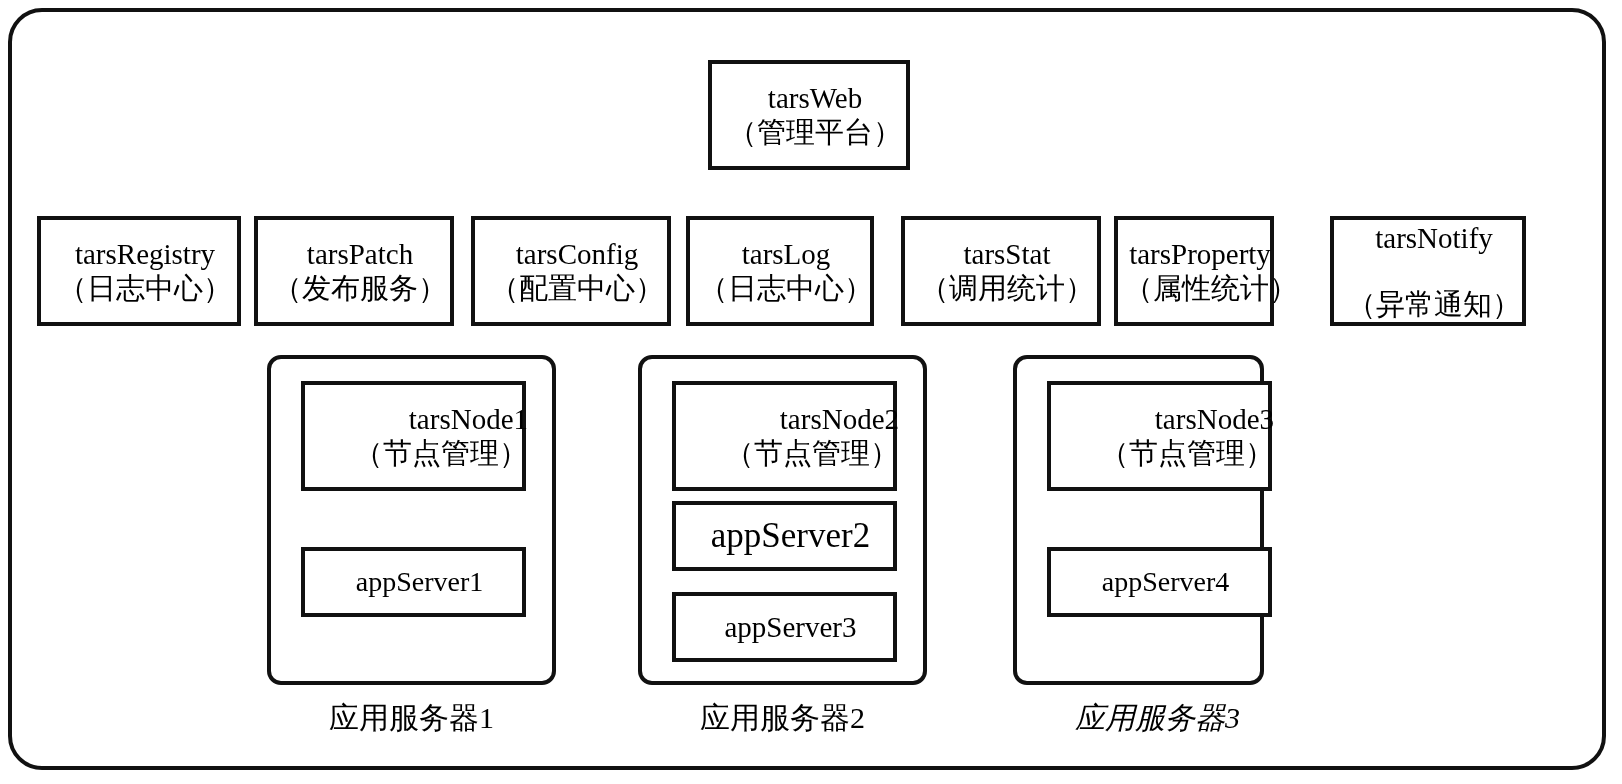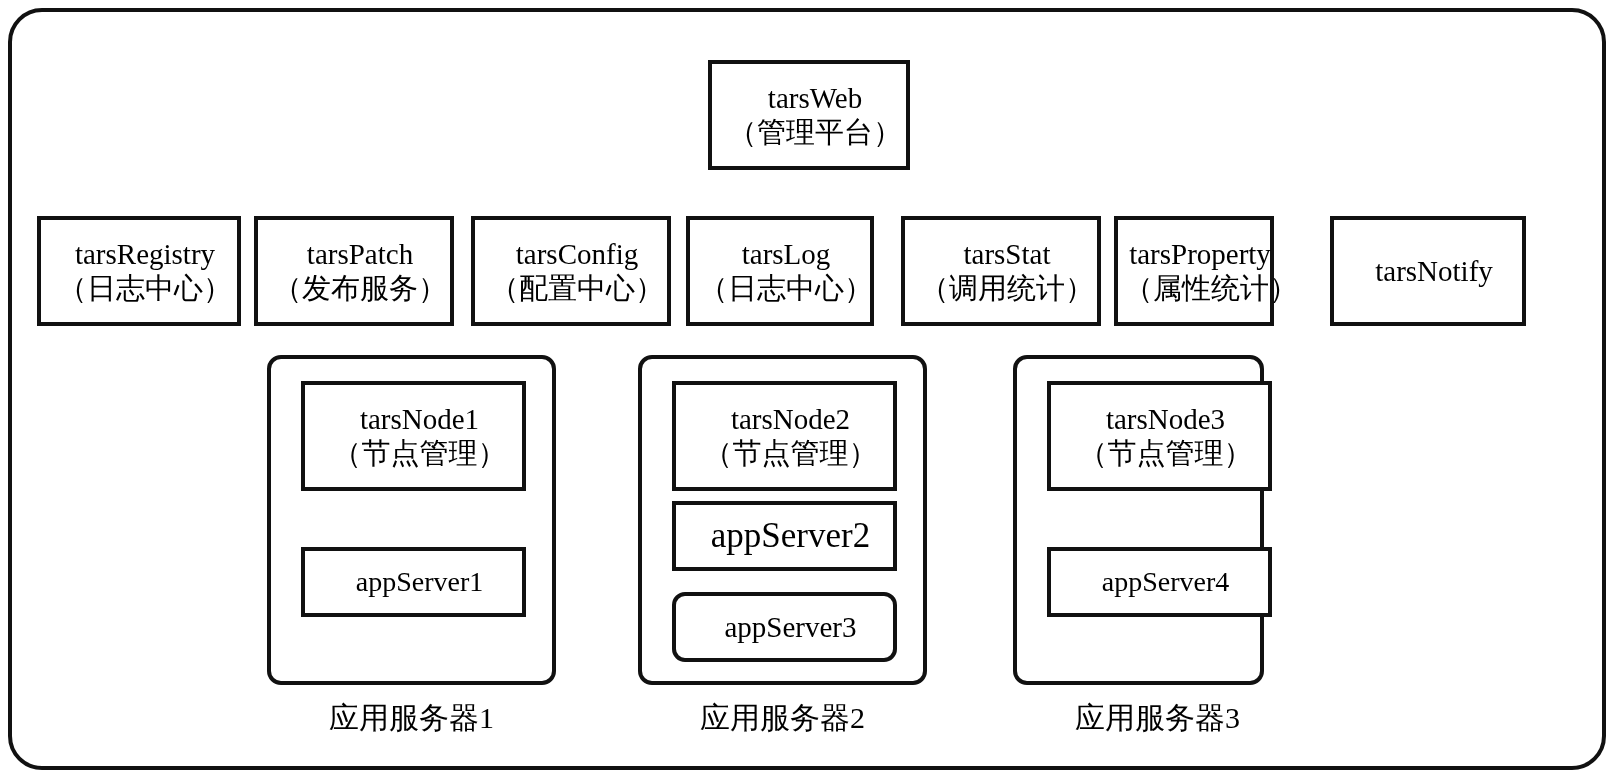--- a/index.html
+++ b/index.html
@@ -93,20 +93,21 @@
   .group-1 { left: 638px;  width: 289px; }
   .group-2 { left: 1013px; width: 251px; }
 
   
   .node-box {
     left: 30px;
     top: 22px;
     width: 225px;
     height: 110px;
     font-size: 29px;
+    text-align: right;
   }
   
   .app-box-low {
     left: 30px;
     top: 188px;
     width: 225px;
     height: 70px;
     font-size: 28px;
   }
   
@@ -116,35 +117,34 @@
     width: 225px;
     height: 70px;
     font-size: 35px;
   }
   .app-box-b {
     left: 30px;
     top: 233px;
     width: 225px;
     height: 70px;
     font-size: 29px;
-    border-radius: 13px;
   }
 
   
   .caption {
     position: absolute;
     top: 698px;
     width: 289px;
     text-align: center;
     font-size: 30px;
     white-space: nowrap;
   }
   .caption-0 { left: 267px; }
   .caption-1 { left: 638px; }
-  .caption-2 { left: 1013px; }
+  .caption-2 { left: 1013px; font-style: italic; }
 </style>
 </head>
 <body>
 
 <div id="canvas">
 
   <div class="outer-frame"></div>
 
   <div class="box web-box">
     <span class="line1">tarsWeb</span>
@@ -170,20 +170,21 @@
   <div class="box svc-box svc-4">
     <span class="line1">tarsStat</span>
     <span class="line2">（调用统计）</span>
   </div>
   <div class="box svc-box svc-5">
     <span class="line1">tarsProperty</span>
     <span class="line2">（属性统计）</span>
   </div>
   <div class="box svc-box svc-6">
     <span class="line1">tarsNotify</span>
+    <span class="line2">（异常通知）</span>
   </div>
 
   <div class="group group-0">
     <div class="box node-box">
       <span class="line1">tarsNode1</span>
       <span class="line2">（节点管理）</span>
     </div>
     <div class="box app-box-low">
       <span class="line1">appServer1</span>
     </div>

